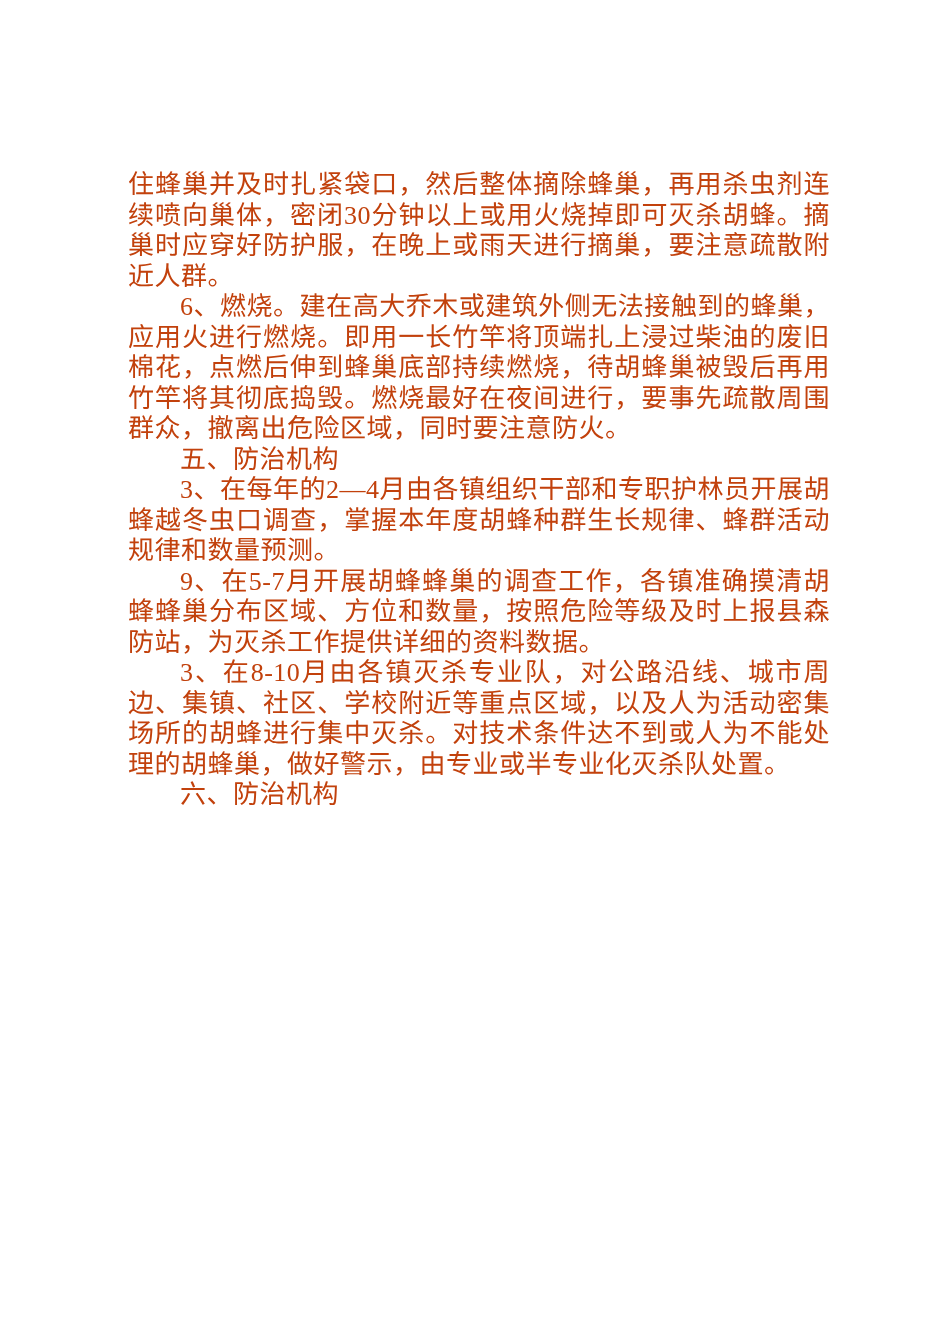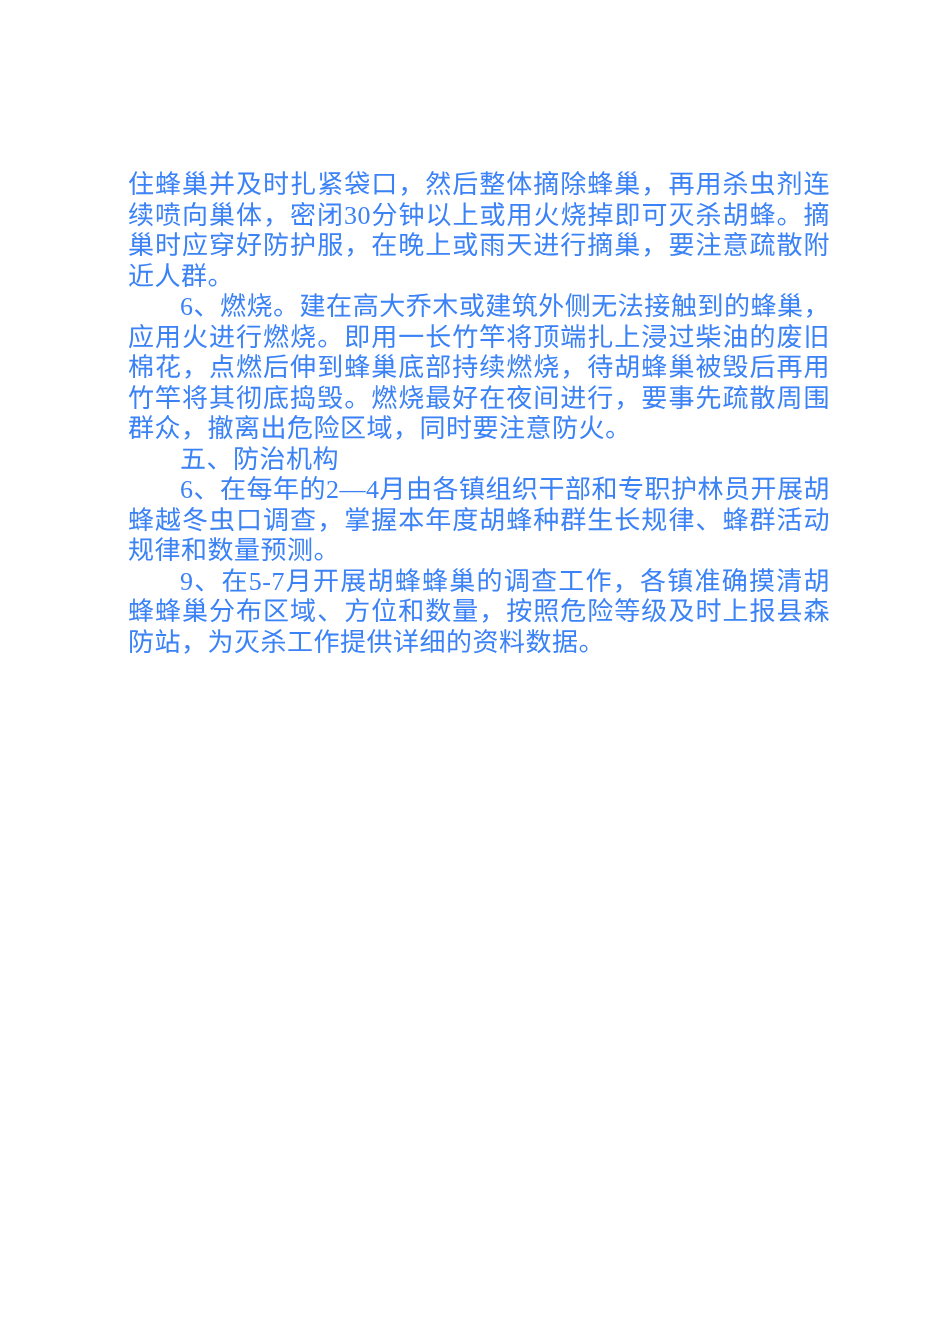--- a/index.html
+++ b/index.html
@@ -7,21 +7,21 @@
     padding: 0;
     background: #ffffff;
   }
   .page {
     position: relative;
     width: 950px;
     height: 1344px;
     background: #ffffff;
     overflow: hidden;
     font-family: "Liberation Serif", "DejaVu Serif", serif;
-    color: #3b82f6;
+    color: #c2410c;
   }
   .text-block {
     position: absolute;
     left: 128px;
     top: 170px;
     width: 702px;
     font-size: 26px;
     line-height: 30.5px;
     text-align: justify;
     letter-spacing: 0.5px;
@@ -37,16 +37,18 @@
   }
 </style>
 </head>
 <body>
 
 <div class="page">
   <div class="text-block">
     <p class="para no-indent">住蜂巢并及时扎紧袋口，然后整体摘除蜂巢，再用杀虫剂连续喷向巢体，密闭30分钟以上或用火烧掉即可灭杀胡蜂。摘巢时应穿好防护服，在晚上或雨天进行摘巢，要注意疏散附近人群。</p>
     <p class="para">6、燃烧。建在高大乔木或建筑外侧无法接触到的蜂巢，应用火进行燃烧。即用一长竹竿将顶端扎上浸过柴油的废旧棉花，点燃后伸到蜂巢底部持续燃烧，待胡蜂巢被毁后再用竹竿将其彻底捣毁。燃烧最好在夜间进行，要事先疏散周围群众，撤离出危险区域，同时要注意防火。</p>
     <p class="para">五、防治机构</p>
-    <p class="para">6、在每年的2—4月由各镇组织干部和专职护林员开展胡蜂越冬虫口调查，掌握本年度胡蜂种群生长规律、蜂群活动规律和数量预测。</p>
+    <p class="para">3、在每年的2—4月由各镇组织干部和专职护林员开展胡蜂越冬虫口调查，掌握本年度胡蜂种群生长规律、蜂群活动规律和数量预测。</p>
     <p class="para">9、在5-7月开展胡蜂蜂巢的调查工作，各镇准确摸清胡蜂蜂巢分布区域、方位和数量，按照危险等级及时上报县森防站，为灭杀工作提供详细的资料数据。</p>
+    <p class="para">3、在8-10月由各镇灭杀专业队，对公路沿线、城市周边、集镇、社区、学校附近等重点区域，以及人为活动密集场所的胡蜂进行集中灭杀。对技术条件达不到或人为不能处理的胡蜂巢，做好警示，由专业或半专业化灭杀队处置。</p>
+    <p class="para">六、防治机构</p>
   </div>
 </div>
 
 </body></html>

